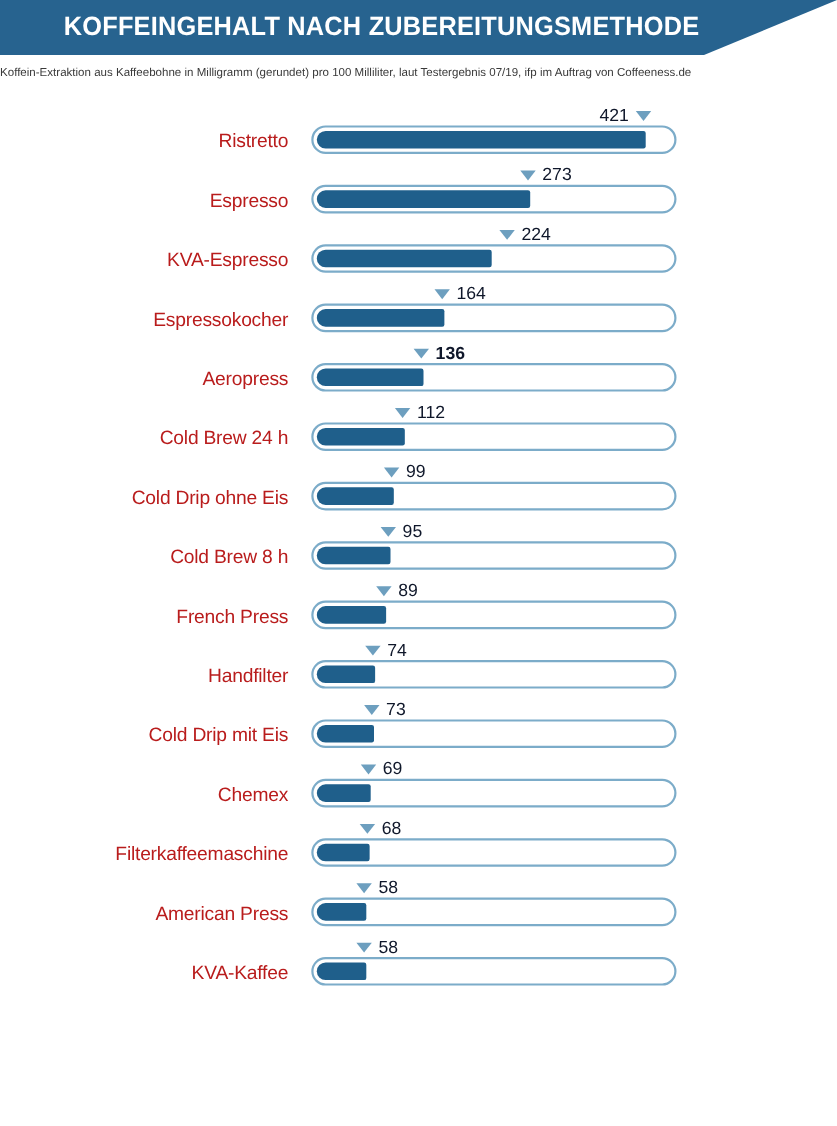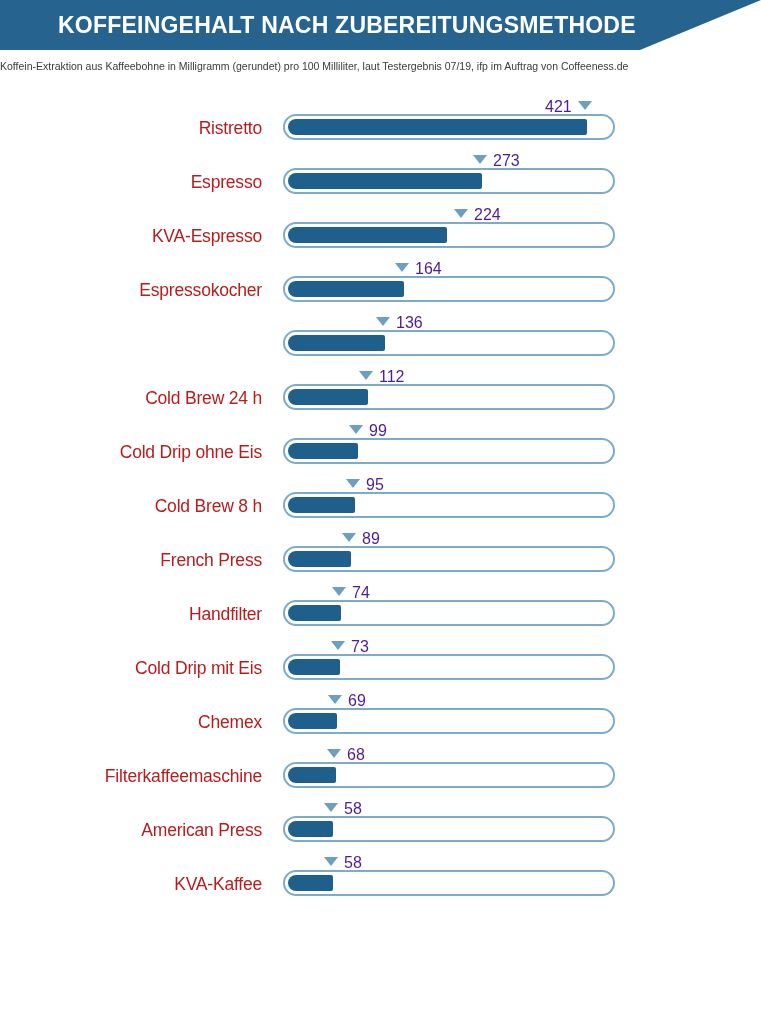--- a/index.html
+++ b/index.html
@@ -119,21 +119,21 @@
     border-left: 7px solid transparent;
     border-right: 7px solid transparent;
     border-top: 9px solid #6d9fbf;
     vertical-align: middle;
     position: relative;
     top: -1px;
   }
   .marker .val {
     display: inline-block;
     vertical-align: middle;
-    color: #4c1d95;
+    color: #0f172a;
   }
   .marker.left-val .val { margin-right: 6px; }
   .marker.right-val .val { margin-left: 6px; }
 </style>
 </head>
 <body>
 
 <div class="header-wrap">
   <div class="header-band"></div>
   <div class="header-title">KOFFEINGEHALT NACH ZUBEREITUNGSMETHODE</div>
@@ -164,24 +164,25 @@
       <div class="marker right-val" style="left: 454px;"><span class="tri"></span><span class="val">224</span></div>
     </div>
     <div class="row">
       <div class="row-label">Espressokocher</div>
       <div class="track">
         <div class="fill" style="width: 116px;"></div>
       </div>
       <div class="marker right-val" style="left: 395px;"><span class="tri"></span><span class="val">164</span></div>
     </div>
     <div class="row">
+      <div class="row-label">Aeropress</div>
       <div class="track">
         <div class="fill" style="width: 97px;"></div>
       </div>
-      <div class="marker right-val" style="left: 376px;"><span class="tri"></span><span class="val">136</span></div>
+      <div class="marker right-val" style="left: 376px; font-weight: bold;"><span class="tri"></span><span class="val">136</span></div>
     </div>
     <div class="row">
       <div class="row-label">Cold Brew 24 h</div>
       <div class="track">
         <div class="fill" style="width: 80px;"></div>
       </div>
       <div class="marker right-val" style="left: 359px;"><span class="tri"></span><span class="val">112</span></div>
     </div>
     <div class="row">
       <div class="row-label">Cold Drip ohne Eis</div>

